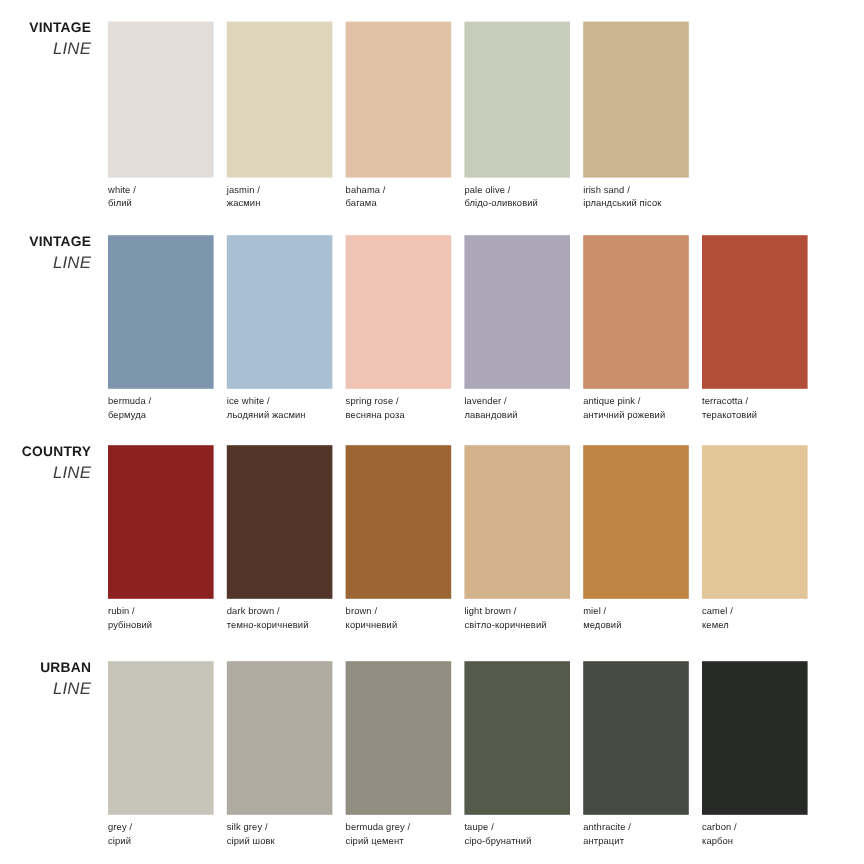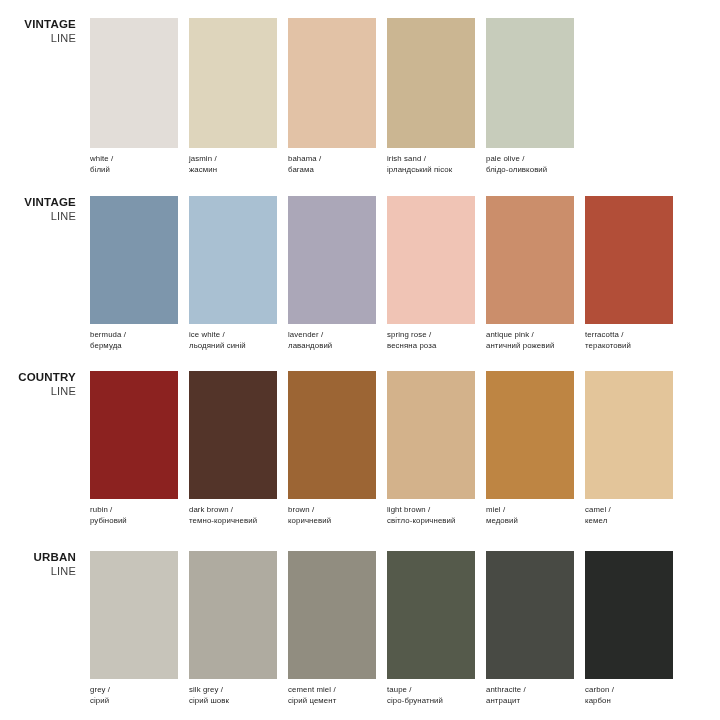--- a/index.html
+++ b/index.html
@@ -34,23 +34,24 @@
   }
   .section-name {
     display: block;
     font-weight: bold;
     font-size: 11.5px;
     letter-spacing: 0.2px;
     color: #1a1a1a;
   }
   .section-sub {
     display: block;
-    font-size: 11px;
+    font-size: 14px;
     letter-spacing: 0.2px;
     color: #3d3d3d;
+    font-style: italic;
   }
   .swatch-row {
     position: absolute;
     left: 90px;
     top: 0;
     display: flex;
     gap: 14px;
   }
   .swatch-cell {
     width: 85px;
@@ -108,71 +109,71 @@
           </div>
         </div>
         <div class="swatch-cell">
           <span class="swatch-chip" style="background: rgb(226, 194, 166);"></span>
           <div class="swatch-label">
             <span class="label-en">bahama /</span>
             <span class="label-uk">багама</span>
           </div>
         </div>
         <div class="swatch-cell">
+          <span class="swatch-chip" style="background: rgb(199, 204, 187);"></span>
+          <div class="swatch-label">
+            <span class="label-en">pale olive /</span>
+            <span class="label-uk">блідо-оливковий</span>
+          </div>
+        </div>
+        <div class="swatch-cell">
           <span class="swatch-chip" style="background: rgb(203, 182, 146);"></span>
           <div class="swatch-label">
             <span class="label-en">irish sand /</span>
             <span class="label-uk">ірландський пісок</span>
           </div>
         </div>
-        <div class="swatch-cell">
-          <span class="swatch-chip" style="background: rgb(199, 204, 187);"></span>
-          <div class="swatch-label">
-            <span class="label-en">pale olive /</span>
-            <span class="label-uk">блідо-оливковий</span>
-          </div>
-        </div>
       </div>
   </div>
 
   <div class="line-section" id="section-vintage">
     <div class="section-header">
       <span class="section-name">VINTAGE</span>
       <span class="section-sub">LINE</span>
     </div>
     <div class="swatch-row">
         <div class="swatch-cell">
           <span class="swatch-chip" style="background: rgb(125, 150, 172);"></span>
           <div class="swatch-label">
             <span class="label-en">bermuda /</span>
             <span class="label-uk">бермуда</span>
           </div>
         </div>
         <div class="swatch-cell">
           <span class="swatch-chip" style="background: rgb(169, 192, 210);"></span>
           <div class="swatch-label">
             <span class="label-en">ice white /</span>
-            <span class="label-uk">льодяний синій</span>
+            <span class="label-uk">льодяний жасмин</span>
+          </div>
+        </div>
+        <div class="swatch-cell">
+          <span class="swatch-chip" style="background: rgb(240, 196, 181);"></span>
+          <div class="swatch-label">
+            <span class="label-en">spring rose /</span>
+            <span class="label-uk">весняна роза</span>
           </div>
         </div>
         <div class="swatch-cell">
           <span class="swatch-chip" style="background: rgb(171, 167, 184);"></span>
           <div class="swatch-label">
             <span class="label-en">lavender /</span>
             <span class="label-uk">лавандовий</span>
           </div>
         </div>
         <div class="swatch-cell">
-          <span class="swatch-chip" style="background: rgb(240, 196, 181);"></span>
-          <div class="swatch-label">
-            <span class="label-en">spring rose /</span>
-            <span class="label-uk">весняна роза</span>
-          </div>
-        </div>
-        <div class="swatch-cell">
           <span class="swatch-chip" style="background: rgb(203, 142, 107);"></span>
           <div class="swatch-label">
             <span class="label-en">antique pink /</span>
             <span class="label-uk">античний рожевий</span>
           </div>
         </div>
         <div class="swatch-cell">
           <span class="swatch-chip" style="background: rgb(178, 78, 56);"></span>
           <div class="swatch-label">
             <span class="label-en">terracotta /</span>
@@ -249,21 +250,21 @@
         <div class="swatch-cell">
           <span class="swatch-chip" style="background: rgb(175, 171, 160);"></span>
           <div class="swatch-label">
             <span class="label-en">silk grey /</span>
             <span class="label-uk">сірий шовк</span>
           </div>
         </div>
         <div class="swatch-cell">
           <span class="swatch-chip" style="background: rgb(145, 141, 128);"></span>
           <div class="swatch-label">
-            <span class="label-en">cement miel /</span>
+            <span class="label-en">bermuda grey /</span>
             <span class="label-uk">сірий цемент</span>
           </div>
         </div>
         <div class="swatch-cell">
           <span class="swatch-chip" style="background: rgb(85, 90, 75);"></span>
           <div class="swatch-label">
             <span class="label-en">taupe /</span>
             <span class="label-uk">сіро-брунатний</span>
           </div>
         </div>

